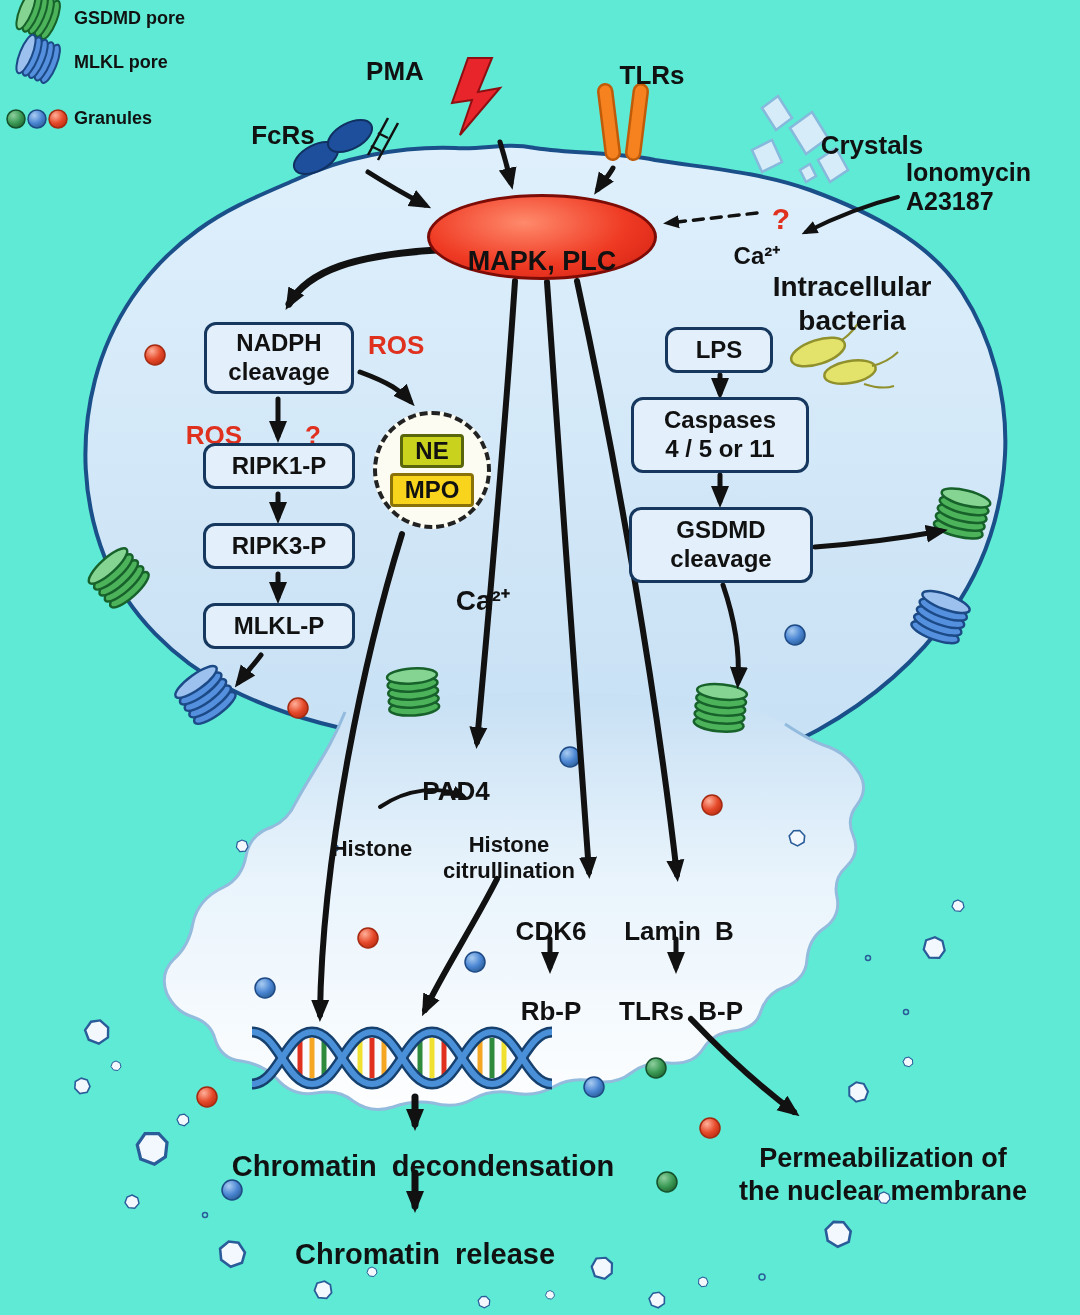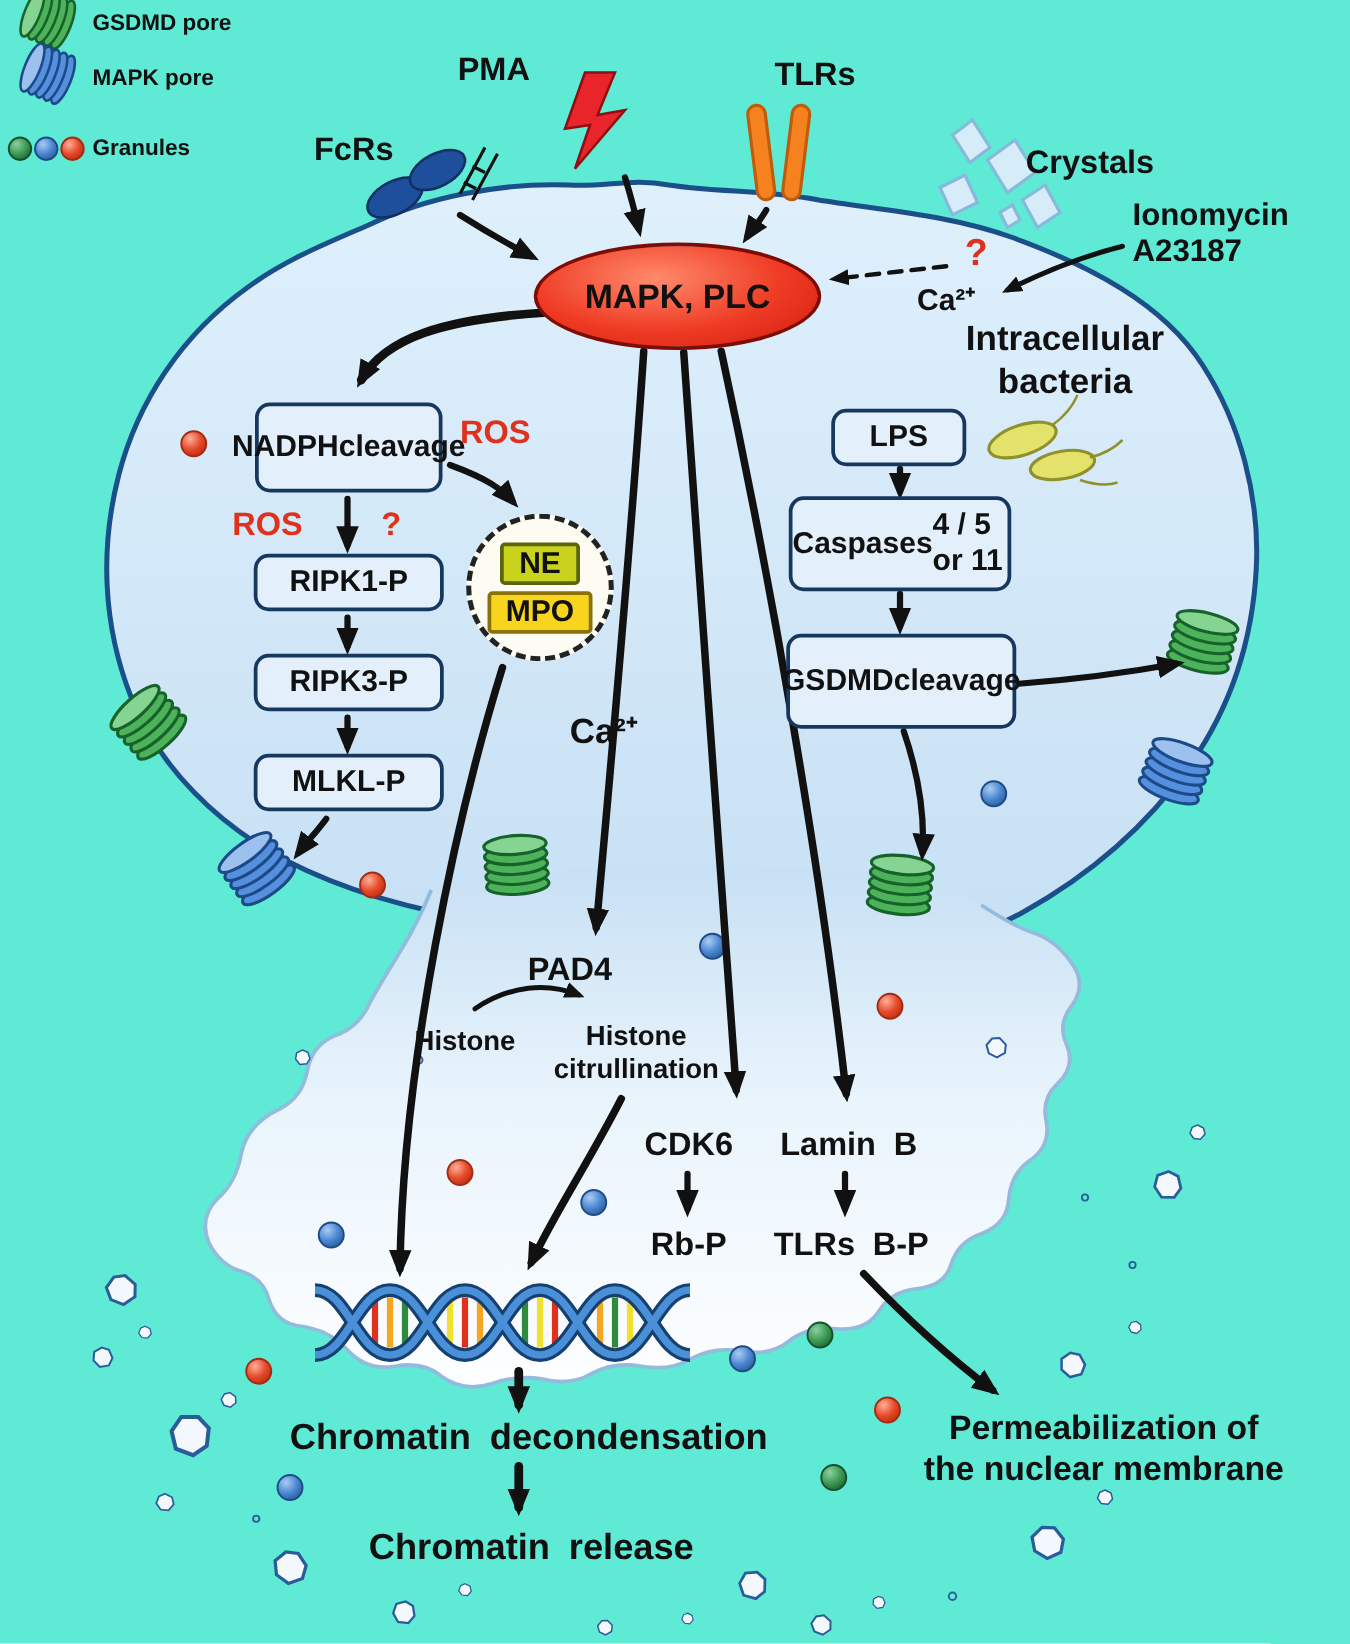--- a/index.html
+++ b/index.html
@@ -1,31 +1,31 @@
 <!DOCTYPE html>
 <html><head>
 <meta charset="utf-8">
 <style>
   html,body{margin:0;padding:0;background:#fff;font-family:"Liberation Sans",sans-serif;}
   #stage{position:relative;width:1080px;height:1315px;background:#5eead4;overflow:hidden;}
   #bg{position:absolute;left:0;top:0;z-index:1;}
   .lbl{position:absolute;z-index:3;font-weight:bold;color:#111;white-space:nowrap;}
-  .c{transform:translateX(-50%);}
+  .c{transform:translateX(-50%);margin-top:16px;}
   .s18{font-size:18px;} .s22{font-size:22px;} .s24{font-size:24px;}
   .s25{font-size:25px;} .s26{font-size:26px;} .s27{font-size:27px;line-height:33px;}
   .s28{font-size:28px;line-height:34px;} .s29{font-size:29px;} .s30{font-size:30px;}
   .red{color:#e0301e;}
   .ws{word-spacing:7px;}
   .ctr{text-align:center;}
   .box{position:absolute;z-index:3;background:#e3f0fb;border:3px solid #16375e;border-radius:12px;
-       display:flex;flex-direction:row;align-items:center;justify-content:center;
+       display:flex;flex-direction:column;align-items:center;justify-content:center;
        font-weight:bold;font-size:24px;color:#111;line-height:1.2;box-sizing:border-box;}
   .hub{position:absolute;z-index:3;left:427px;top:194px;width:224px;height:80px;border-radius:50%;
        background:radial-gradient(ellipse at 42% 32%, #ff8a6c 0%, #ef3b24 55%, #cf1d10 100%);
-       border:3px solid #7d0c07;display:flex;align-items:center;justify-content:center;
+       border:3px solid #7d0c07;display:flex;align-items:flex-end;justify-content:center;
        font-weight:bold;font-size:27px;color:#111;}
   .nempo{position:absolute;z-index:3;left:373px;top:411px;width:118px;height:118px;border-radius:50%;
        border:4px dashed #222;background:#fcfcf2;display:flex;flex-direction:column;
        align-items:center;justify-content:center;gap:5px;box-sizing:border-box;}
   .chip{padding:0 12px;font-size:24px;font-weight:bold;border:3px solid #5a660c;border-radius:4px;color:#111;}
   .chip.ne{background:#c9d31e;}
   .chip.mpo{background:#f8d41c;border-color:#8a7208;}
 </style>
 </head>
 <body>
@@ -257,21 +257,21 @@
     <path d="M720,375 L720,393" stroke-width="5" marker-end="url(#ah)"></path>
     <path d="M720,475 L720,501" stroke-width="5" marker-end="url(#ah)"></path>
     <path d="M815,547 C868,543 908,537 941,531" stroke-width="5" marker-end="url(#ah)"></path>
     <path d="M723,585 C735,620 740,650 738,682" stroke-width="5" marker-end="url(#ah)"></path>
     <path d="M415,1097 L415,1124" stroke-width="7" marker-end="url(#ah)"></path>
     <path d="M415,1173 L415,1206" stroke-width="7" marker-end="url(#ah)"></path>
   </g>
 </svg>
 
 <div class="lbl s18" style="left:74px;top:8px">GSDMD pore</div>
-<div class="lbl s18" style="left:74px;top:52px">MAPK pore</div>
+<div class="lbl s18" style="left:74px;top:52px">MLKL pore</div>
 <div class="lbl s18" style="left:74px;top:108px">Granules</div>
 
 <div class="lbl s26 c" style="left:395px;top:40px">PMA</div>
 <div class="lbl s26 c" style="left:652px;top:44px">TLRs</div>
 <div class="lbl s26 c" style="left:283px;top:104px">FcRs</div>
 <div class="lbl s26 c" style="left:872px;top:114px">Crystals</div>
 <div class="lbl s25" style="left:906px;top:158px">
   <div>Ionomycin</div>
   <div>A23187</div>
 </div>

